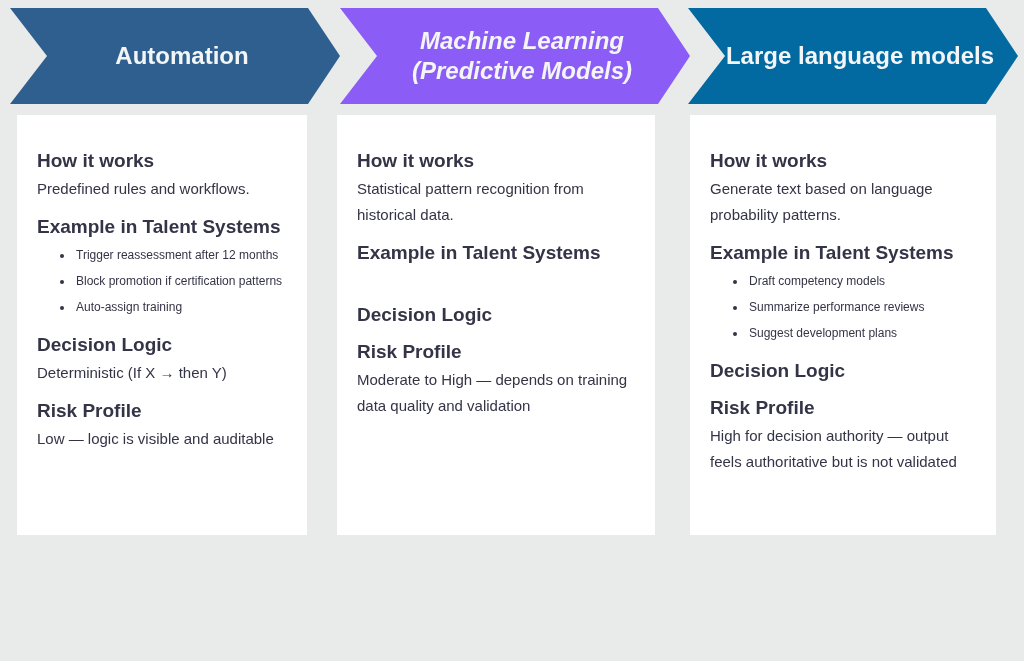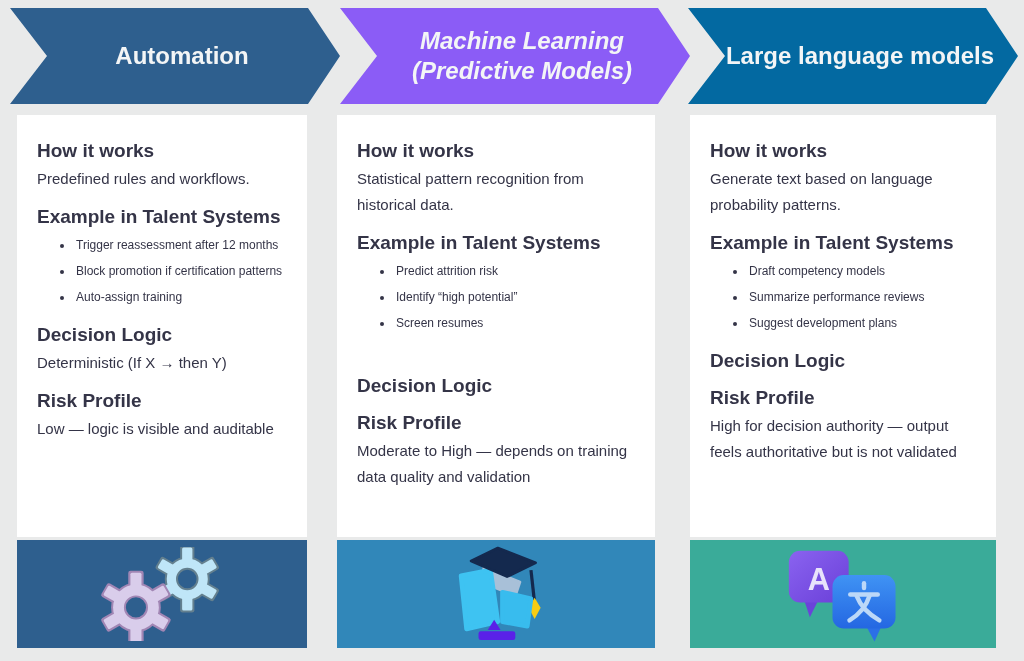--- a/index.html
+++ b/index.html
@@ -1,18 +1,18 @@
 <!DOCTYPE html>
 <html><head>
 <meta charset="utf-8">
 <style>
   * { margin:0; padding:0; box-sizing:border-box; }
   html,body { background:#e9eaea; }
   .canvas {
-    position:relative; width:1024px; height:661px;
+    position:relative; width:1024px; height:535px;
     background:#e9eaea; overflow:hidden;
     font-family:"Liberation Sans", sans-serif;
     color:#343447;
   }
   
   .arrow {
     position:absolute; top:8px; height:96px;
     display:flex; flex-direction:column; align-items:center; justify-content:center;
     text-align:center; color:#f3f5f6; font-weight:bold;
     font-size:24px; line-height:30px; padding-left:14px;
@@ -24,21 +24,21 @@
   .arrow-line:empty { display:none; }
   
   .card {
     position:absolute; top:115px; height:422px;
     background:#ffffff; padding:16px 20px; overflow:hidden;
   }
   .card-1 { left:17px;  width:290px; }
   .card-2 { left:337px; width:318px; }
   .card-3 { left:690px; width:306px; }
   .sec-title { font-size:19px; line-height:24px; margin:13px 0 3px; font-weight:bold; }
-  .sec-title:first-child { margin-top:8px; }
+  .sec-title:first-child { margin-top:18px; }
   .sec-body  { font-size:15px; line-height:26px; }
   .bullets   { margin:2px 0 0; padding-left:37px; font-size:12px; line-height:26px; }
   .bullets li { padding-left:2px; }
   .card-2 .gap-before { margin-top:38px; }
   
   .footer {
     position:absolute; top:540px; height:108px;
     display:flex; align-items:center; justify-content:center;
   }
   .footer-1 { left:17px;  width:290px; }
@@ -75,25 +75,20 @@
     <h3 class="sec-title">Decision Logic</h3>
     <p class="sec-body">Deterministic (If X → then Y)</p>
     <h3 class="sec-title">Risk Profile</h3>
     <p class="sec-body">Low — logic is visible and auditable</p>
   </section>
 
   <section class="card card-2">
     <h3 class="sec-title">How it works</h3>
     <p class="sec-body">Statistical pattern recognition from historical data.</p>
     <h3 class="sec-title">Example in Talent Systems</h3>
-    <ul class="bullets">
-      <li>Predict attrition risk</li>
-      <li>Identify “high potential”</li>
-      <li>Screen resumes</li>
-    </ul>
     <h3 class="sec-title gap-before">Decision Logic</h3>
     <h3 class="sec-title">Risk Profile</h3>
     <p class="sec-body">Moderate to High — depends on training data quality and validation</p>
   </section>
 
   <section class="card card-3">
     <h3 class="sec-title">How it works</h3>
     <p class="sec-body">Generate text based on language probability patterns.</p>
     <h3 class="sec-title">Example in Talent Systems</h3>
     <ul class="bullets">

